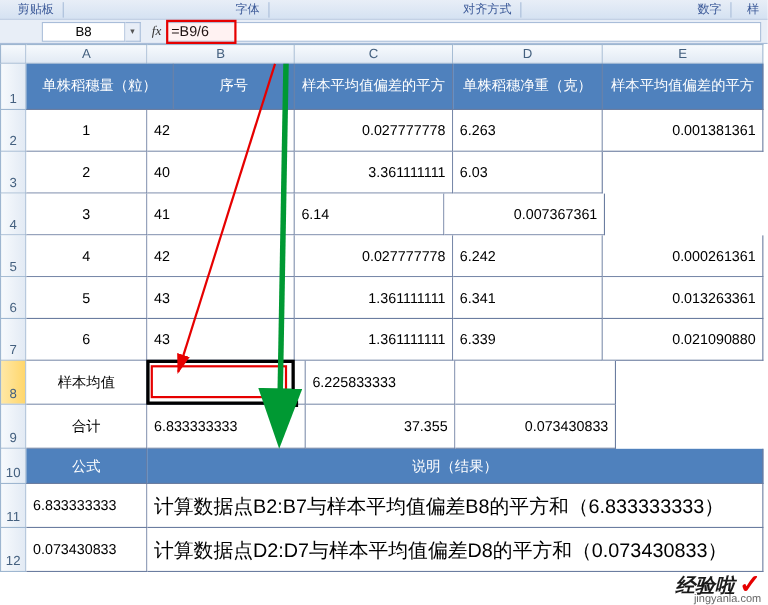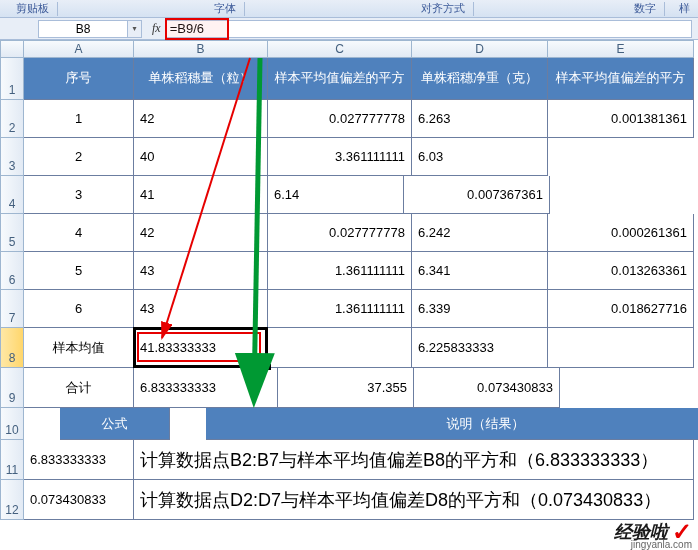--- a/index.html
+++ b/index.html
@@ -4,21 +4,21 @@
   <style>
     * { box-sizing: border-box; margin: 0; padding: 0; }
     body { font-family: "Microsoft YaHei", SimSun, Arial, sans-serif; font-size: 12px; background: #fff; width: 698px; height: 550px; overflow: hidden; position: relative; }
     
     .ribbon-fragment { height: 18px; background: linear-gradient(to bottom, #e8eef7 0%, #d5e2f2 100%); border-bottom: 1px solid #a9bdd9; display: flex; align-items: center; }
     .ribbon-label { font-size: 11px; color: #3b5998; padding: 0 8px; }
     .ribbon-sep { width: 1px; height: 14px; background: #a9bdd9; }
     .ribbon-sp1 { width: 8px; } .ribbon-sp2 { width: 148px; } .ribbon-sp3 { width: 168px; } .ribbon-sp4 { width: 152px; }
     
     .formula-bar { height: 22px; background: #e8eef7; border-bottom: 1px solid #a9bdd9; display: flex; align-items: center; }
-    .name-box { width: 90px; height: 18px; background: #fff; border: 1px solid #a9bdd9; margin-left: 38px; display: flex; align-items: center; justify-content: center; font-size: 12px; font-family: Arial; }
+    .name-box { width: 76px; height: 18px; background: #fff; border: 1px solid #a9bdd9; margin-left: 38px; display: flex; align-items: center; justify-content: center; font-size: 12px; font-family: Arial; }
     .name-box-dd { width: 14px; height: 18px; background: #e8eef7; border: 1px solid #a9bdd9; border-left: none; display: flex; align-items: center; justify-content: center; font-size: 8px; color: #555; }
     .fx-icons { display: flex; align-items: center; gap: 6px; margin-left: 10px; }
     .fx-icon { font-size: 12px; font-style: italic; font-family: "Times New Roman"; color: #333; }
     .formula-input-wrap { flex: 1; margin-left: 4px; margin-right: 6px; position: relative; }
     .formula-input { width: 100%; height: 18px; background: #fff; border: 1px solid #a9bdd9; padding: 0 4px; font-family: Arial; font-size: 13px; display: flex; align-items: center; }
     .formula-highlight { position: absolute; left: 0; top: -2px; width: 64px; height: 22px; border: 2px solid #e60000; background: rgba(255,150,150,0.12); pointer-events: none; }
     
     .sheet-area { position: relative; }
     .col-headers { display: flex; height: 18px; }
     .corner { width: 24px; height: 18px; background: linear-gradient(to bottom,#f7fafd,#e2eaf4); border: 1px solid #9eb6d0; }
@@ -27,21 +27,21 @@
     
     .sheet-rows { display: flex; }
     .row-headers { display: flex; flex-direction: column; }
     .row-h { width: 24px; background: linear-gradient(to right,#f7fafd,#e2eaf4); border-left: 1px solid #9eb6d0; border-right: 1px solid #9eb6d0; border-bottom: 1px solid #9eb6d0; display: flex; align-items: flex-end; justify-content: center; color: #44607f; font-family: Arial; padding-bottom: 2px; }
     .row-h.active { background: linear-gradient(to right,#ffe8a6,#ffd66b); }
     
     .data-grid { position: relative; }
     .cell-row { display: flex; }
     .cell { border-right: 1px solid #6b7da0; border-bottom: 1px solid #6b7da0; background: #fff; display: flex; align-items: center; padding: 0 6px; font-size: 13px; overflow: hidden; }
     .cell.hdr { background: #4f81bd; color: #fff; justify-content: center; text-align: center; line-height: 1.3; font-size: 13px; }
-    .cell.hdr2 { background: #4f81bd; color: #fff; justify-content: center; text-align: center; font-size: 13px; margin-left: 36px; }
+    .cell.hdr2 { background: #4f81bd; color: #fff; justify-content: center; text-align: center; font-size: 13px; }
     .cell.center { justify-content: center; }
     .cell.right { justify-content: flex-end; }
     .cell.num { font-family: Arial; }
     
     .rh-1 { height: 42px; } .rh-d { height: 38px; } .rh-8 { height: 40px; } .rh-9 { height: 40px; } .rh-10 { height: 32px; } .rh-11 { height: 40px; } .rh-12 { height: 40px; }
     
     .active-cell { position: absolute; border: 3px solid #000; pointer-events: none; }
     .fill-handle { position: absolute; width: 6px; height: 6px; background: #000; }
     .red-box { position: absolute; border: 2px solid #e60000; pointer-events: none; }
     
@@ -109,22 +109,22 @@
       <div class="row-h rh-8 active">8</div>
       <div class="row-h rh-9">9</div>
       <div class="row-h rh-10">10</div>
       <div class="row-h rh-11">11</div>
       <div class="row-h rh-12">12</div>
     </div>
 
     <div class="data-grid">
 
       <div class="cell-row">
+        <div class="cell hdr col-B rh-1">单株稻穗量（粒）</div>
         <div class="cell hdr col-A rh-1">序号</div>
-        <div class="cell hdr col-B rh-1">单株稻穗量（粒）</div>
         <div class="cell hdr col-C rh-1">样本平均值偏差的平方</div>
         <div class="cell hdr col-D rh-1">单株稻穗净重（克）</div>
         <div class="cell hdr col-E rh-1">样本平均值偏差的平方</div>
       </div>
 
       <div class="cell-row">
         <div class="cell center col-A rh-d num">1</div>
         <div class="cell col-B rh-d num">42</div>
         <div class="cell right col-C rh-d num">0.027777778</div>
         <div class="cell col-D rh-d num">6.263</div>
@@ -154,26 +154,25 @@
         <div class="cell col-B rh-d num">43</div>
         <div class="cell right col-C rh-d num">1.361111111</div>
         <div class="cell col-D rh-d num">6.341</div>
         <div class="cell right col-E rh-d num">0.013263361</div>
       </div>
       <div class="cell-row">
         <div class="cell center col-A rh-d num">6</div>
         <div class="cell col-B rh-d num">43</div>
         <div class="cell right col-C rh-d num">1.361111111</div>
         <div class="cell col-D rh-d num">6.339</div>
-        <div class="cell right col-E rh-d num">0.018627716</div>
+        <div class="cell right col-E rh-d num">0.021090880</div>
       </div>
 
       <div class="cell-row">
         <div class="cell center col-A rh-8">样本均值</div>
-        <div class="cell col-B rh-8 num">41.83333333</div>
         <div class="cell col-C rh-8 num"></div>
         <div class="cell col-D rh-8 num">6.225833333</div>
         <div class="cell col-E rh-8 num"></div>
       </div>
 
       <div class="cell-row">
         <div class="cell center col-A rh-9">合计</div>
         <div class="cell col-C rh-9 num">6.833333333</div>
         <div class="cell right col-D rh-9 num">37.355</div>
         <div class="cell right col-E rh-9 num">0.073430833</div>

